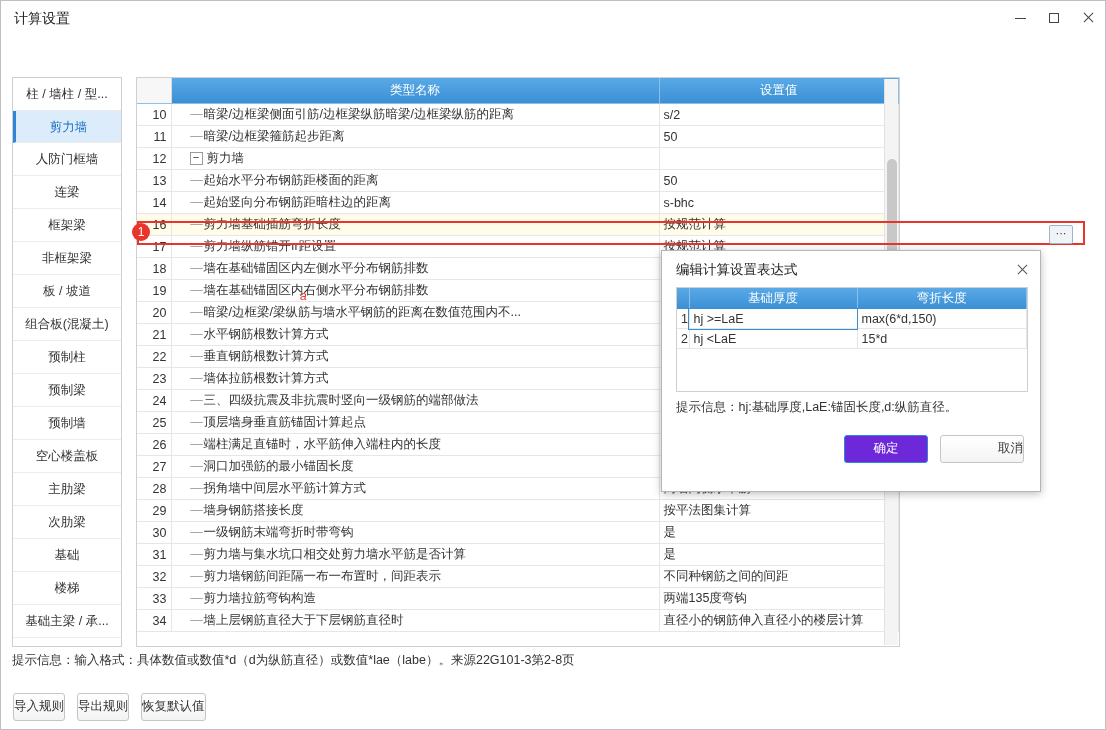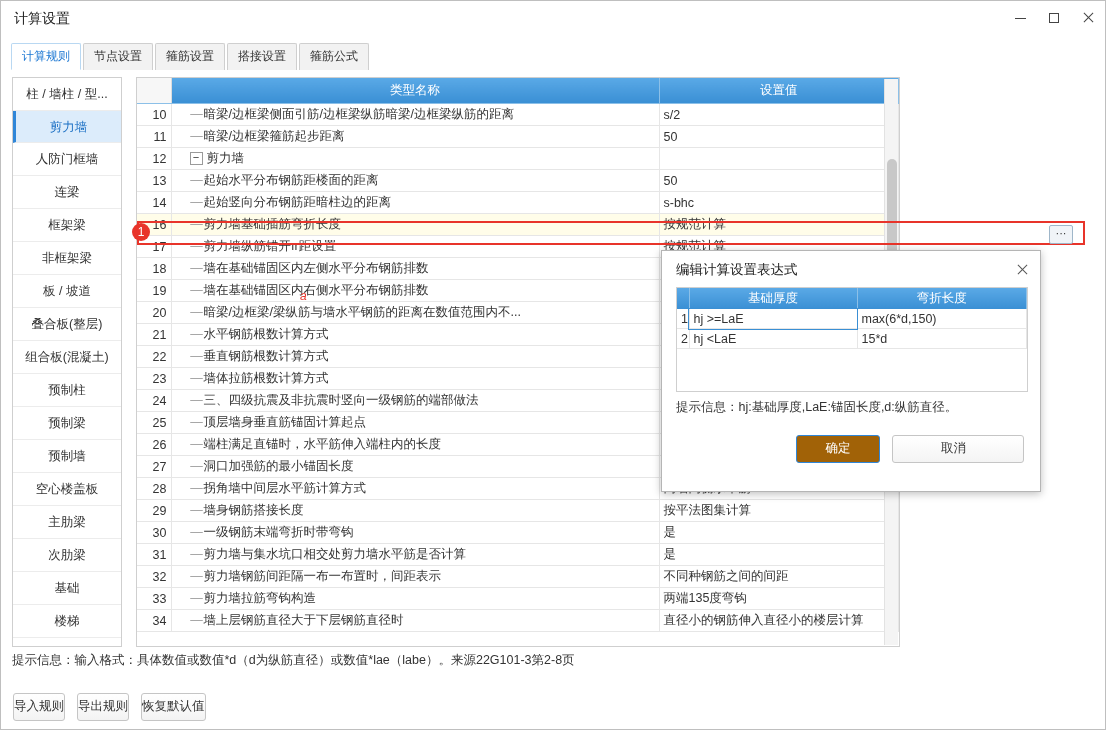--- a/index.html
+++ b/index.html
@@ -160,26 +160,26 @@
     border-bottom:1px solid #e6e6e6;border-right:1px solid #e6e6e6;white-space:nowrap;
   }
   td.mid{width:10px;text-align:left;padding:0 1px 0 2px;color:#333;font-size:11px;}
   td.editing{outline:1px solid #3a8fd4;background:#fff;margin-top:11px;}
 
   .mtip{
     position:absolute;left:14px;top:148px;font-size:12.5px;color:#333;
   }
   .mbtns{position:absolute;right:16px;top:184px;display:flex;gap:12px;}
   .btn-primary{
-    background:#a16207;border:1px solid #2f86d8;color:#fff;border-radius:3px;
+    background:#6d28d9;border:1px solid #2f86d8;color:#fff;border-radius:3px;
     width:82px;height:26px;line-height:24px;text-align:center;font-size:12.5px;
   }
   .btn-plain{
     background:linear-gradient(#ffffff,#f4f4f4);border:1px solid #c5c5c5;color:#333;
-    border-radius:3px;width:82px;height:26px;line-height:24px;text-align:left;font-size:12.5px;padding-left:48px;
+    border-radius:3px;width:82px;height:26px;line-height:24px;text-align:right;font-size:12.5px;
   }
   .mark-a{
     position:absolute;left:299px;top:288px;color:#e8342a;font-size:12px;font-style:italic;
   }
   
   .vscroll{
     position:absolute;right:1px;top:1px;width:14px;bottom:1px;background:#f4f4f4;
     border-left:1px solid #e2e2e2;box-sizing:border-box;
   }
   .vthumb{position:absolute;left:2px;top:80px;width:10px;height:150px;background:#c8c8c8;border-radius:5px;}
@@ -197,37 +197,29 @@
         </div>
       <div class="win-btn">
           <i class="glyph-max"></i>
         </div>
       <div class="win-btn close">
           <i class="glyph-close"></i>
         </div>
     </div>
   </div>
 
-  <div class="tabs">
-    <div class="tab active">计算规则</div>
-    <div class="tab">节点设置</div>
-    <div class="tab">箍筋设置</div>
-    <div class="tab">搭接设置</div>
-    <div class="tab">箍筋公式</div>
-  </div>
 
   <div class="sidebar">
     <div class="side-item">柱 / 墙柱 / 型...</div>
     <div class="side-item active">剪力墙</div>
     <div class="side-item">人防门框墙</div>
     <div class="side-item">连梁</div>
     <div class="side-item">框架梁</div>
     <div class="side-item">非框架梁</div>
     <div class="side-item">板 / 坡道</div>
-    <div class="side-item">叠合板(整层)</div>
     <div class="side-item">组合板(混凝土)</div>
     <div class="side-item">预制柱</div>
     <div class="side-item">预制梁</div>
     <div class="side-item">预制墙</div>
     <div class="side-item">空心楼盖板</div>
     <div class="side-item">主肋梁</div>
     <div class="side-item">次肋梁</div>
     <div class="side-item">基础</div>
     <div class="side-item">楼梯</div>
     <div class="side-item">基础主梁 / 承...</div>

